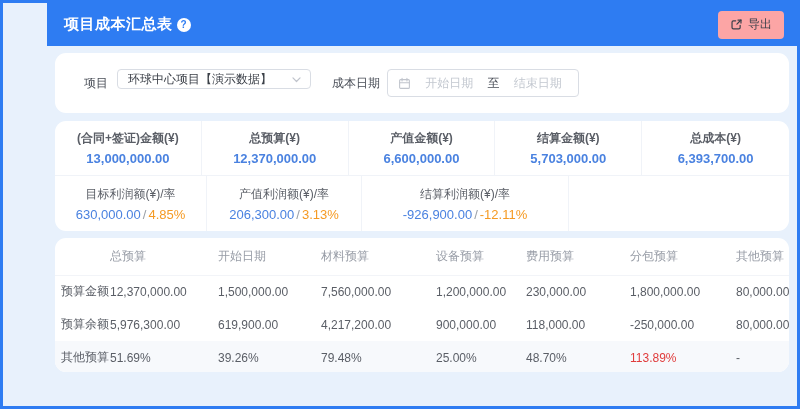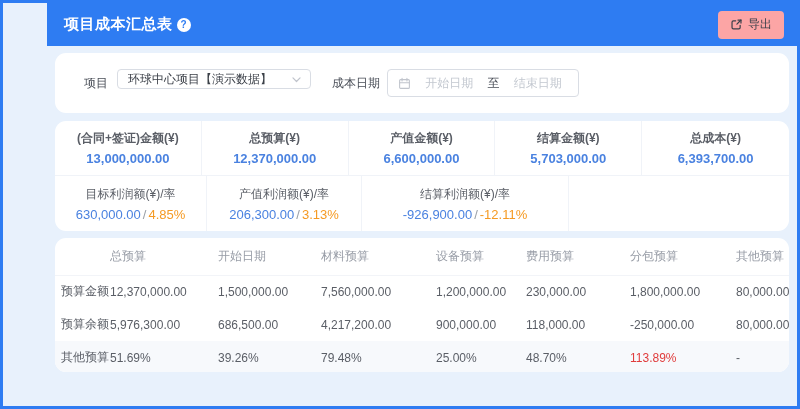--- a/index.html
+++ b/index.html
@@ -211,21 +211,21 @@
           <td>1,500,000.00</td>
           <td>7,560,000.00</td>
           <td>1,200,000.00</td>
           <td>230,000.00</td>
           <td>1,800,000.00</td>
           <td>80,000.00</td>
         </tr>
         <tr>
           <td class="rowlabel">预算余额</td>
           <td>5,976,300.00</td>
-          <td>686,500.00</td>
+          <td>619,900.00</td>
           <td>4,217,200.00</td>
           <td>900,000.00</td>
           <td>118,000.00</td>
           <td>-250,000.00</td>
           <td>80,000.00</td>
         </tr>
         <tr class="zebra">
           <td class="rowlabel">其他预算</td>
           <td>51.69%</td>
           <td>39.26%</td>

